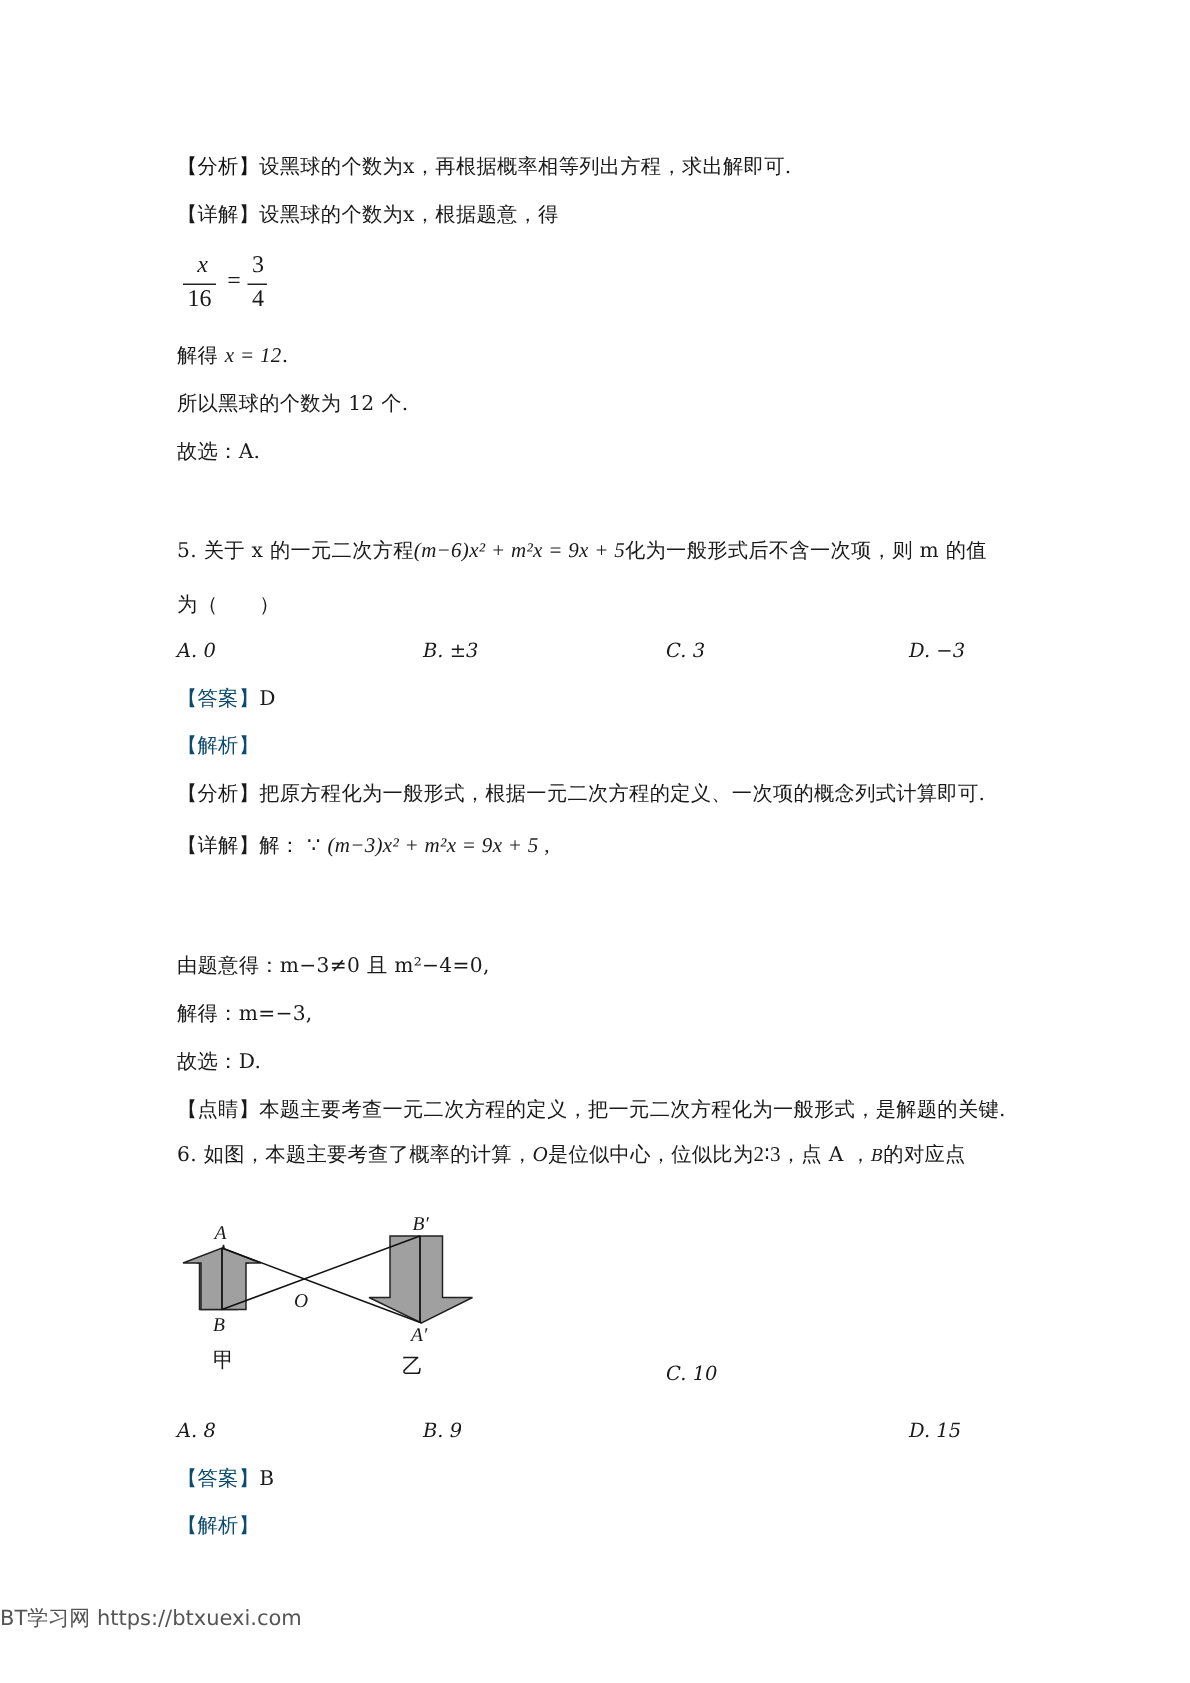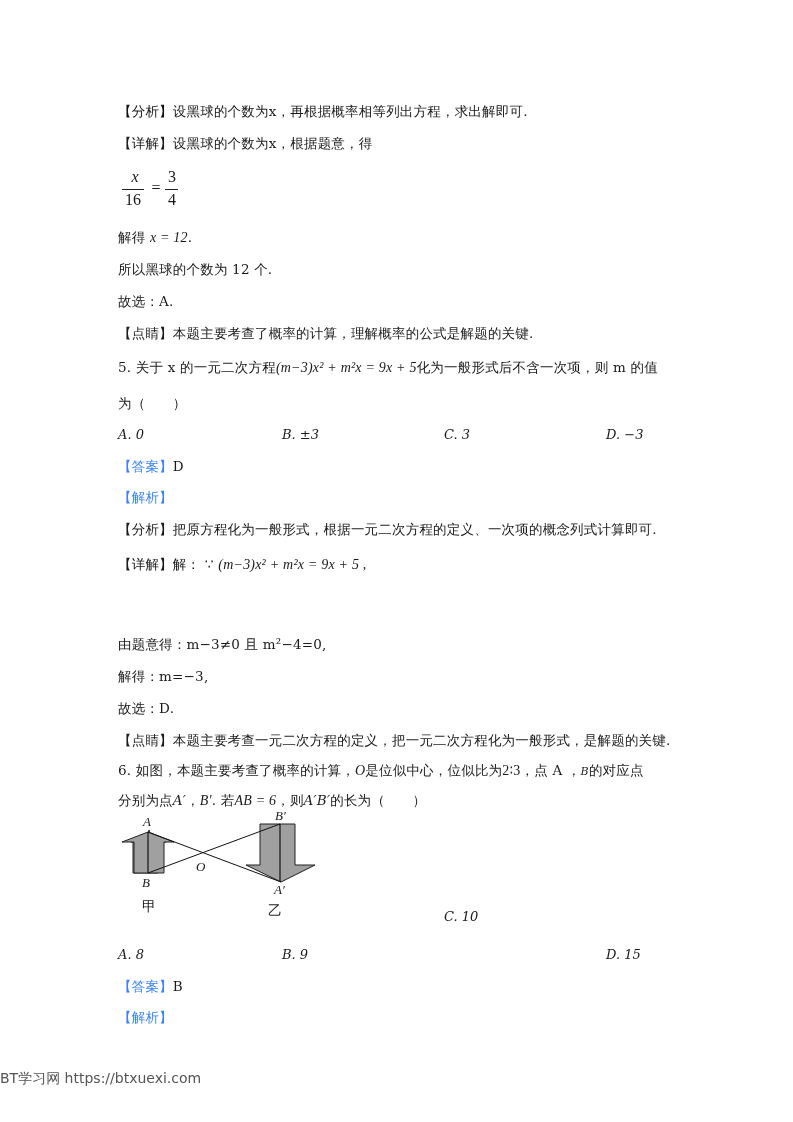--- a/index.html
+++ b/index.html
@@ -22,21 +22,21 @@
     }
     .line {
       position: absolute;
       left: 118px;
       font-size: 13.5px;
       line-height: 20px;
       white-space: nowrap;
       letter-spacing: 0.2px;
     }
     .tag-black { color: #111; }
-    .tag-blue { color: #3b82f6; }
+    .tag-blue { color: #0c4a6e; }
     .math {
       font-family: "Liberation Serif", "DejaVu Serif", serif;
       font-size: 14px;
     }
     .mi { font-style: italic; }
     .frac {
       position: absolute;
       left: 122px;
       font-family: "Liberation Serif", "DejaVu Serif", serif;
       font-size: 16px;
@@ -98,27 +98,24 @@
   </div>
 
   <div class="line" style="top:227px">
     <span>解得</span>
     <span class="math mi">x = 12</span><span>.</span>
   </div>
 
   <div class="line" style="top:259px">所以黑球的个数为 12 个.</div>
   <div class="line" style="top:291px">故选：A.</div>
 
-  <div class="line" style="top:323px">
-    <span>【点睛】</span><span>本题主要考查了概率的计算，理解概率的公式是解题的关键.</span>
-  </div>
 
   <div class="line" style="top:357px">
     <span>5.</span>
-    <span>关于 x 的一元二次方程</span><span class="math mi">(m−3)x² + m²x = 9x + 5</span><span>化为一般形式后不含一次项，则 m 的值</span>
+    <span>关于 x 的一元二次方程</span><span class="math mi">(m−6)x² + m²x = 9x + 5</span><span>化为一般形式后不含一次项，则 m 的值</span>
   </div>
   <div class="line" style="top:393px">为（　　）</div>
 
   <div class="opt" style="left:118px; top:425px">
     <span>A.</span> <span>0</span>
   </div>
   <div class="opt" style="left:282px; top:425px">
     <span>B.</span> <span>±3</span>
   </div>
   <div class="opt" style="left:444px; top:425px">
@@ -150,23 +147,20 @@
 
   <div class="line" style="top:730px">
     <span>【点睛】</span><span>本题主要考查一元二次方程的定义，把一元二次方程化为一般形式，是解题的关键.</span>
   </div>
 
   <div class="line" style="top:760px">
     <span>6.</span>
     <span>如图，本题主要考查了概率的计算，</span><span class="math mi">O</span><span>是位似中心，位似比为</span><span class="math">2∶3</span><span>，点 A ，</span><span class="mi" style="font-size:11px">B</span><span>的对应点</span>
   </div>
 
-  <div class="line" style="top:790px">
-    <span>分别为点</span><span class="mi">A′</span><span>，</span><span class="math mi">B′</span><span>. 若</span><span class="math mi">AB = 6</span><span>，则</span><span class="mi">A′B′</span><span>的长为（　　）</span>
-  </div>
 
   <div class="figure">
     <svg width="210" height="115" viewBox="0 0 210 115" xmlns="http://www.w3.org/2000/svg">
 
       <g>
         <polygon points="13,24 30,17 31,12 32,17 48,24 40,24 40,55 15,55 15,24" fill="#a0a0a0" stroke="#222" stroke-width="1" transform="translate(0,0)"></polygon>
         <polygon points="4,24 30,14 56,24 46,24 46,55 16,55 16,24" fill="#a0a0a0" stroke="#222" stroke-width="1"></polygon>
         <line x1="30" y1="14" x2="30" y2="55" stroke="#111" stroke-width="1.2"></line>
       </g>
 

